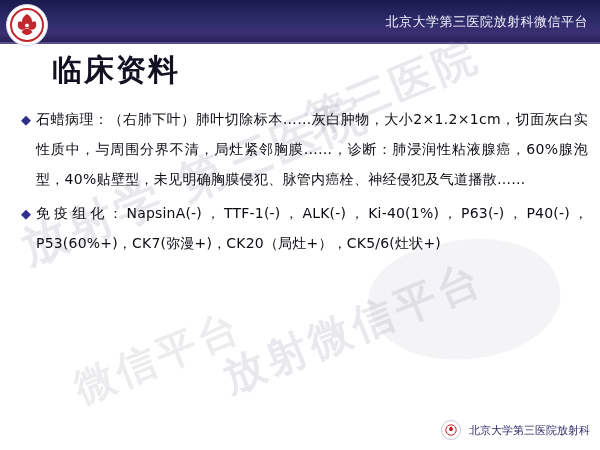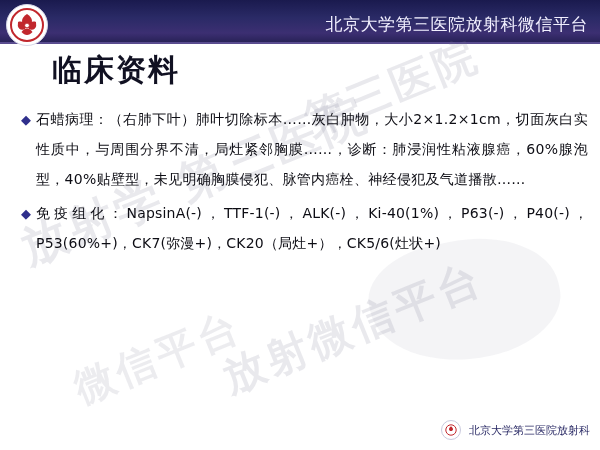--- a/index.html
+++ b/index.html
@@ -38,21 +38,21 @@
     width: 100%;
     height: 2px;
     background: #6f5fa8;
     opacity: .7;
   }
   .header-title {
     position: absolute;
     right: 12px;
     top: 13px;
     color: #f2f0ff;
-    font-size: 17px;
+    font-size: 13px;
     letter-spacing: .5px;
     white-space: nowrap;
   }
 
   
   .logo {
     position: absolute;
     left: 6px;
     top: 4px;
     width: 40px;

